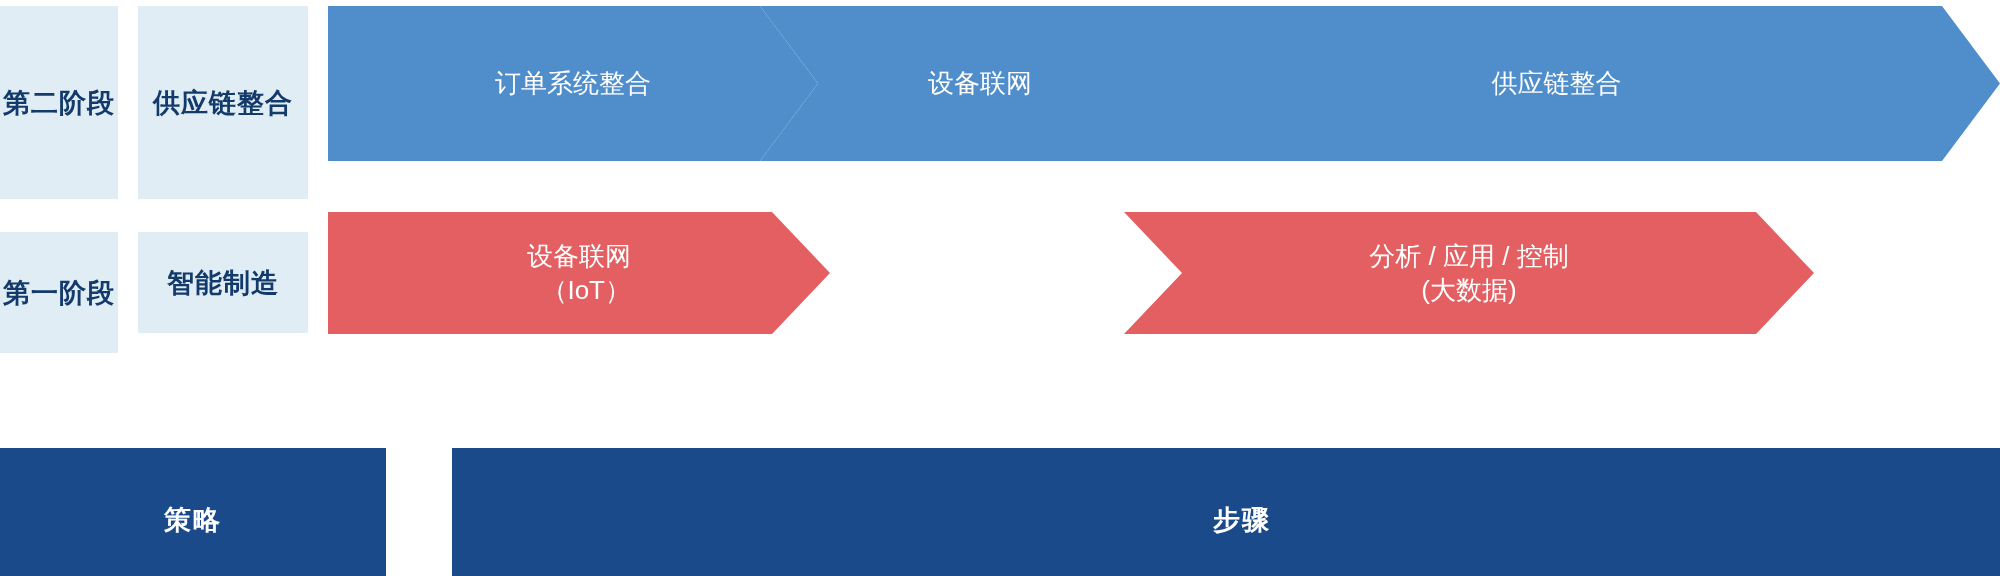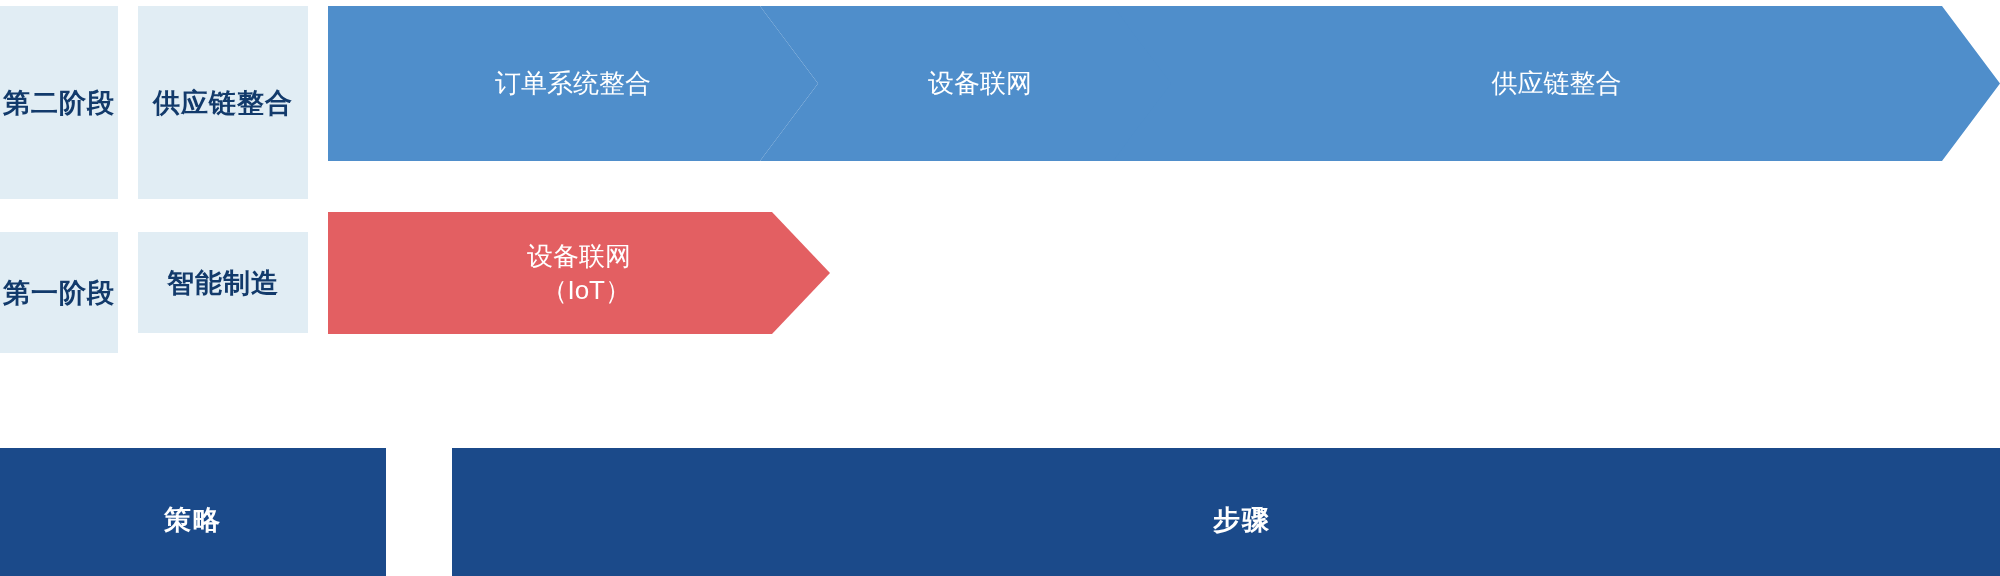--- a/index.html
+++ b/index.html
@@ -95,20 +95,24 @@
   <div class="cell" style="left:138px;top:216px;width:170px;height:101px;align-items:center;">
     <span>智能制造</span>
   </div>
 
   <div class="chev red shape-start" style="left:328px;top:196px;width:502px;height:122px;text-align:right;">
     <span>设备联网
 （IoT）</span>
   </div>
 
 
+  <div class="chev red shape-end" style="left:1124px;top:196px;width:690px;height:122px;">
+    <span>分析 / 应用 / 控制
+(大数据)</span>
+  </div>
 
   <div class="footer" style="left:0px;top:432px;width:386px;height:144px;">
     <span>策略</span>
   </div>
 
   <div class="footer" style="left:420px;top:432px;width:1580px;height:144px;margin-left:32px;">
     <span>步骤</span>
   </div>
 
 </div>

